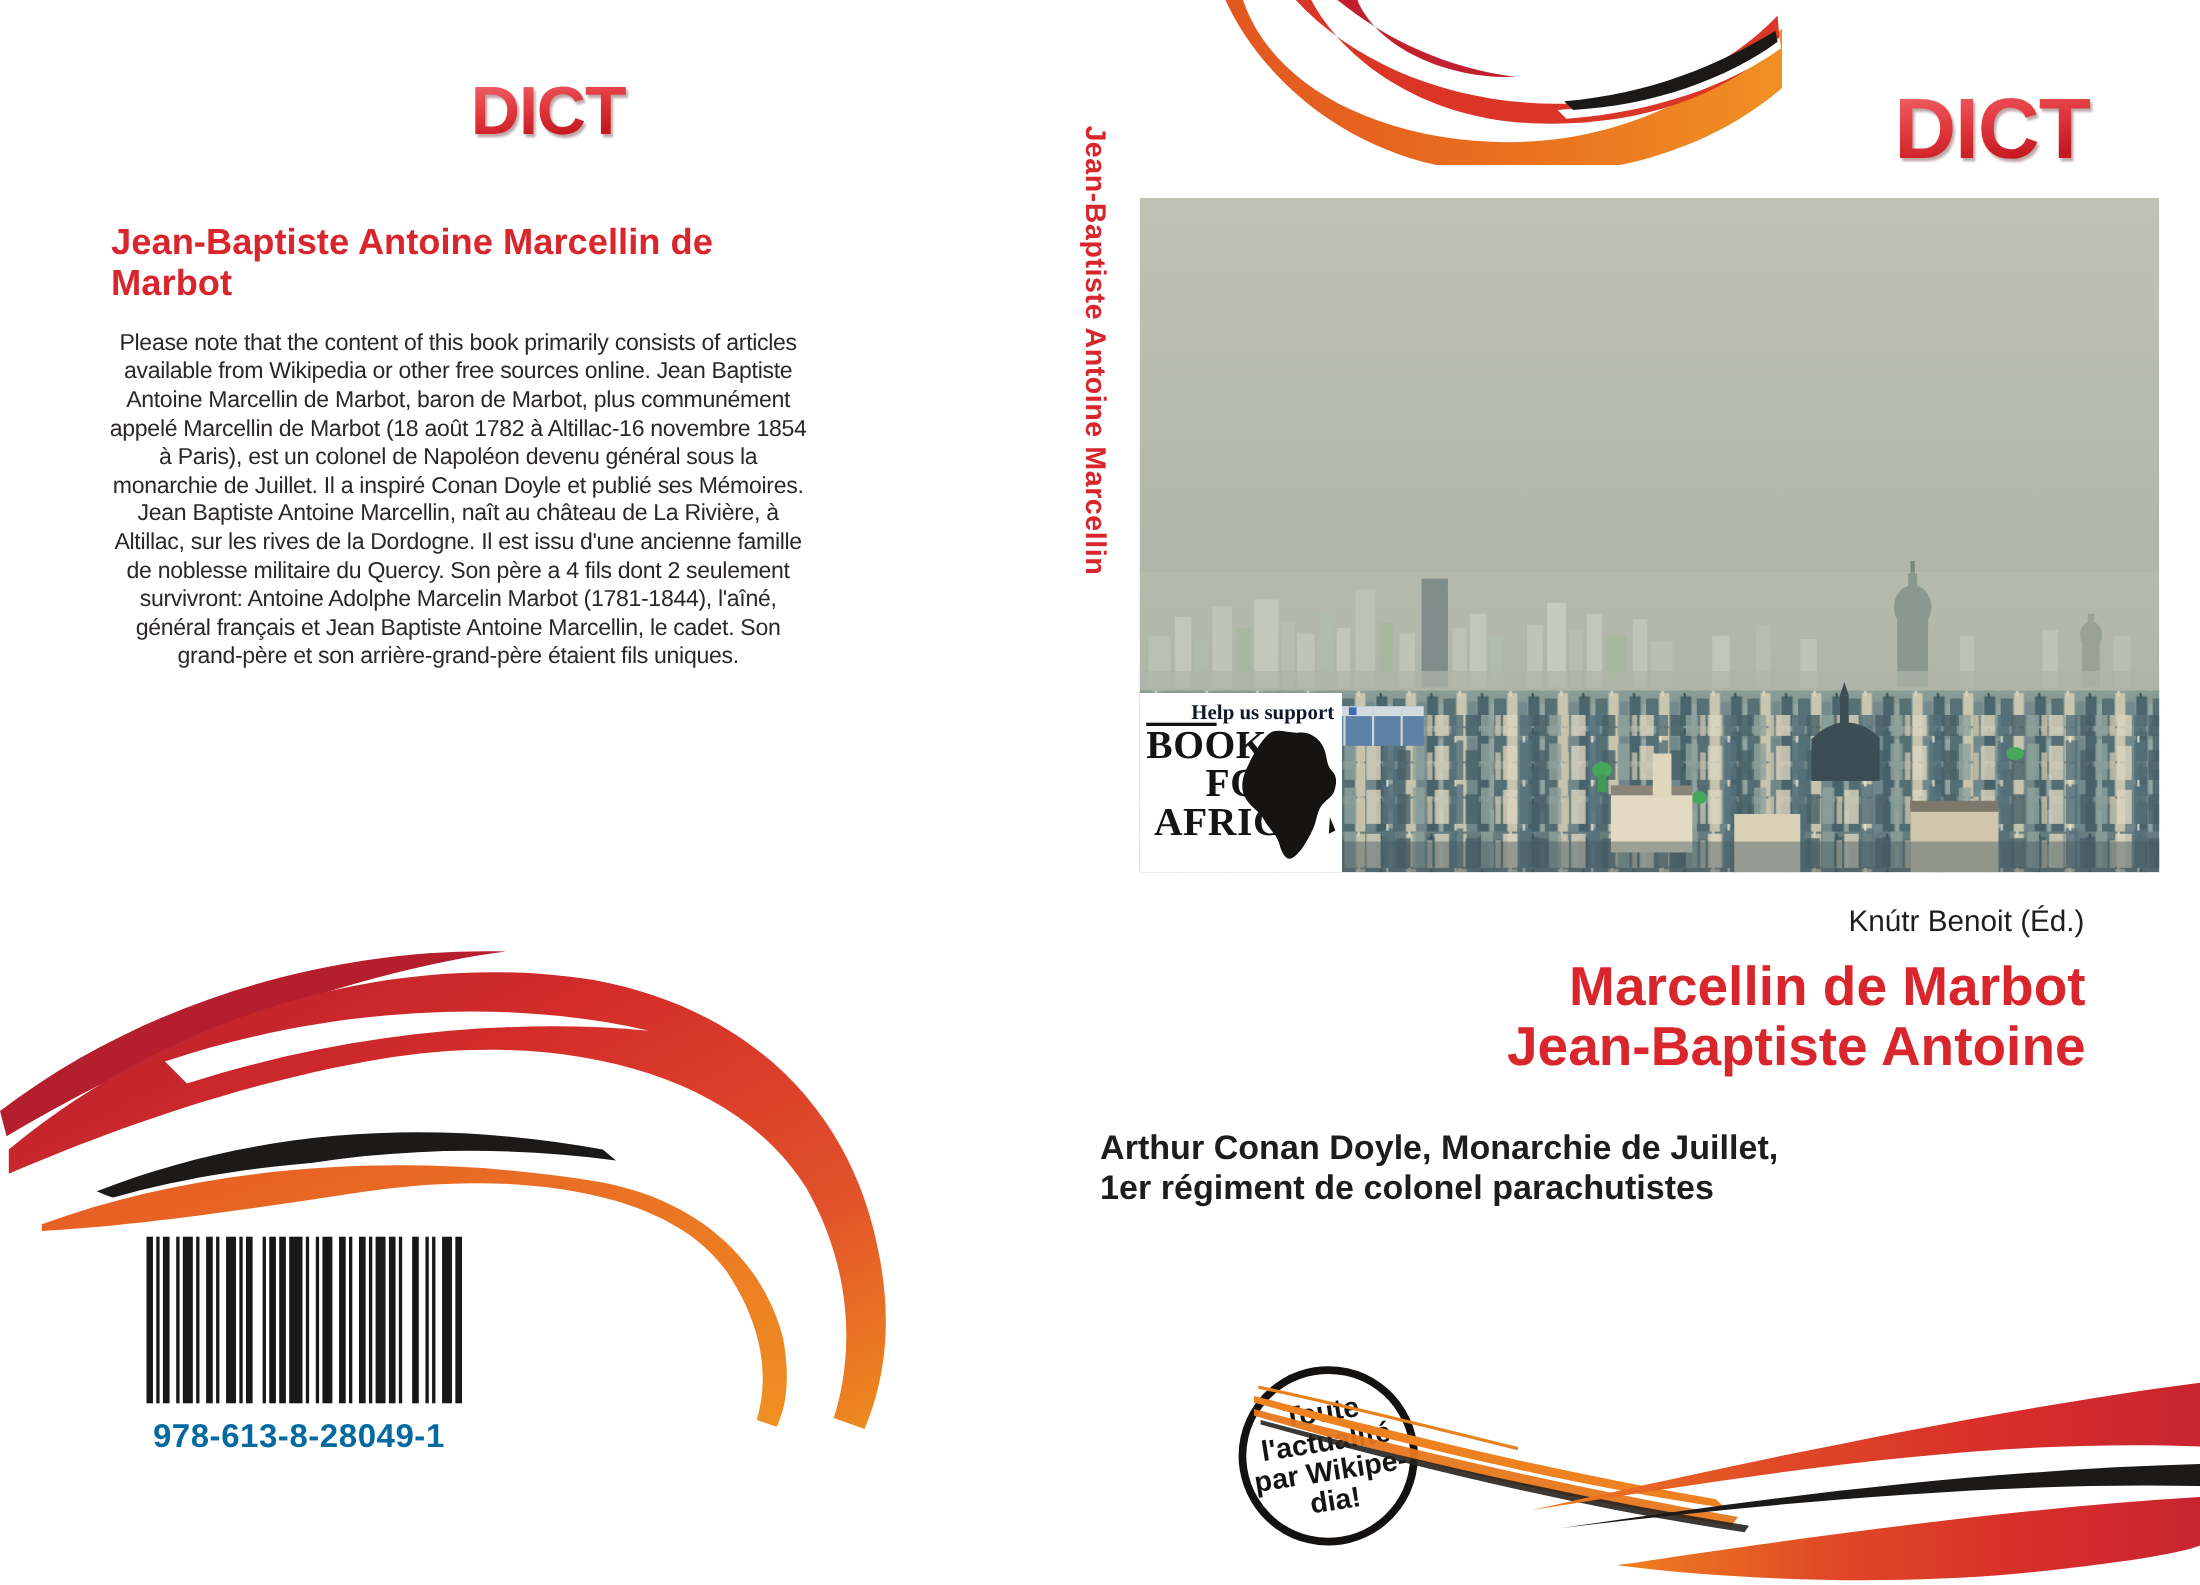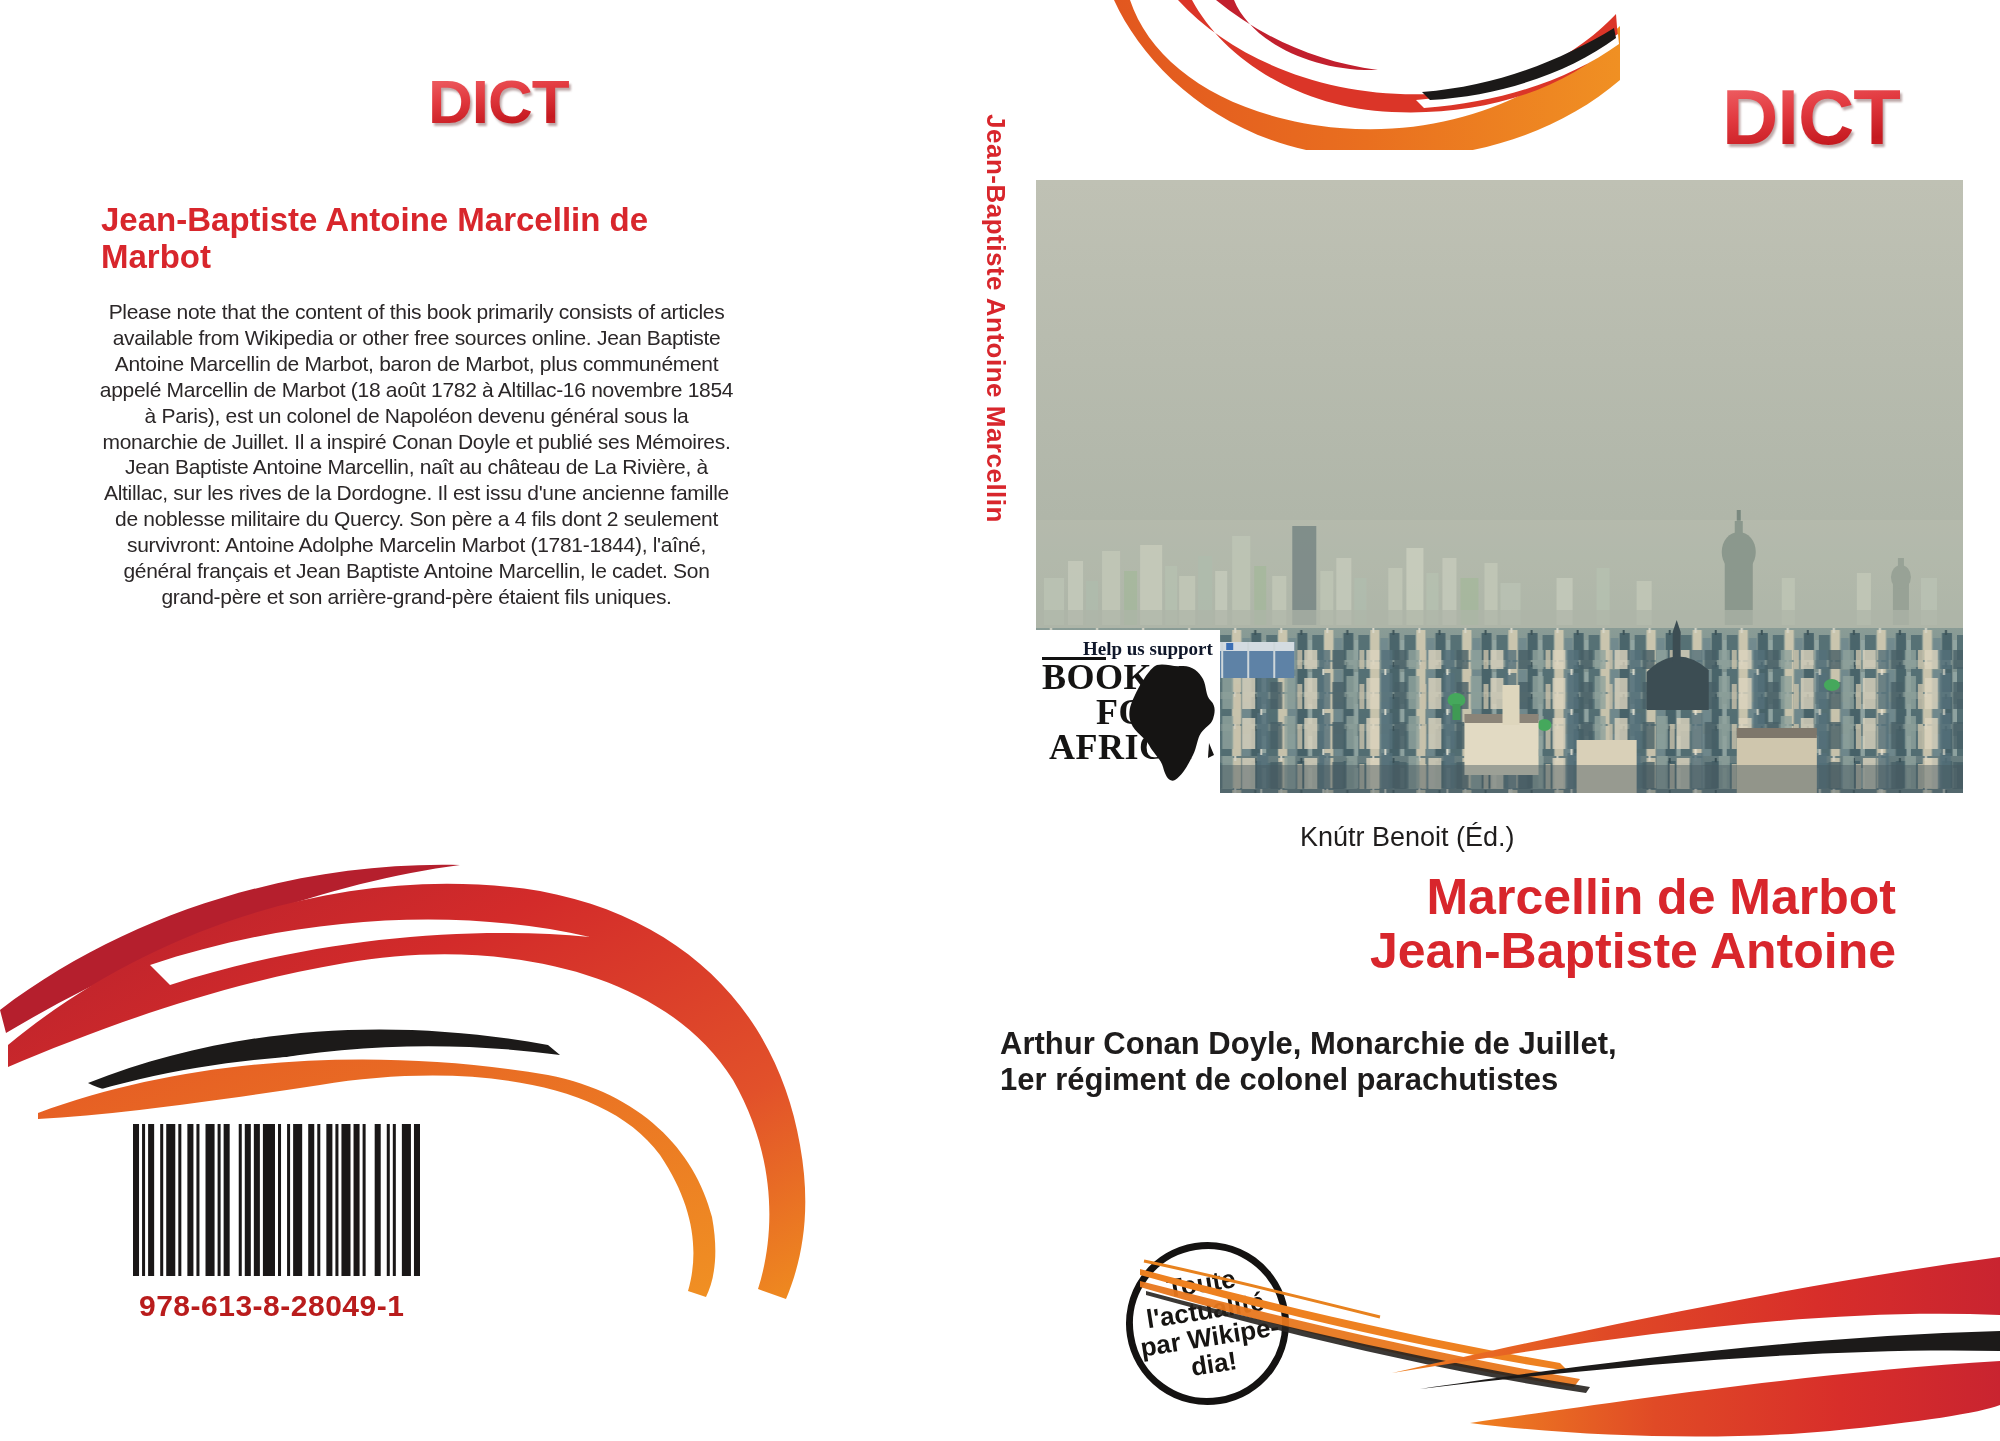--- a/index.html
+++ b/index.html
@@ -16,21 +16,21 @@
   .dict-front{left:1722px;top:52px;font-size:78px;}
 
   
   .back-title{left:96px;top:196px;width:580px;font-size:33px;line-height:37px;
               font-weight:bold;color:var(--accent-red,#d8262c);margin:5px;}
   .back-body{left:96px;top:299px;width:641px;font-size:21px;line-height:25.9px;
              letter-spacing:-0.3px;color:#2b2728;margin:0;text-align:center;}
   .swoosh-back{left:0;top:845px;width:880px;height:470px;}
   .barcode{left:133px;top:1124px;width:287px;height:152px;}
   .barcode rect{fill:#1a1717;}
-  .isbn{left:139px;top:1289px;font-size:30px;font-weight:bold;letter-spacing:0.5px;color:#b91c1c;}
+  .isbn{left:139px;top:1289px;font-size:30px;font-weight:bold;letter-spacing:0.5px;color:#0369a1;}
 
   
   .spine{left:980px;top:114px;height:420px;writing-mode:vertical-rl;
          font-size:26px;font-weight:bold;color:var(--accent-red,#d8262c);letter-spacing:0.5px;}
 
   
   .swoosh-top{left:1100px;top:0;width:520px;height:150px;}
   .photo{left:1036px;top:180px;width:927px;height:613px;}
   .photo svg{display:block;width:100%;height:100%;}
 
@@ -38,21 +38,21 @@
   .bfa-underline{position:absolute;left:6px;top:27px;width:64px;height:3px;background:#121212;}
   .bfa-tagline{position:absolute;left:47px;top:8px;font-family:"Liberation Serif",serif;
                font-weight:bold;font-size:19px;color:#0f172a;white-space:nowrap;}
   .bfa-word{position:absolute;font-family:"Liberation Serif",serif;font-weight:bold;
             font-size:36px;color:#151413;letter-spacing:0.5px;}
   .bfa-books{left:6px;top:26px;}
   .bfa-for{left:60px;top:61px;}
   .bfa-africa{left:13px;top:96px;}
   .africa-shape{position:absolute;right:3px;top:33px;width:92px;height:126px;}
 
-  .editor{left:1300px;top:822px;width:595px;text-align:left;font-size:27px;color:#1f1d1d;}
+  .editor{left:1300px;top:822px;width:595px;text-align:right;font-size:27px;color:#1f1d1d;}
   .front-title{left:1000px;top:870px;width:896px;text-align:right;font-size:50px;line-height:54px;
                font-weight:bold;color:var(--accent-red,#d8262c);}
   .front-subtitle{left:1000px;top:1026px;width:896px;font-size:31px;
                   line-height:36px;font-weight:bold;color:#1e1c1c;}
 
   .badge{left:1126px;top:1242px;width:163px;height:163px;box-sizing:border-box;
          border:7px solid #141211;border-radius:50%;background:#fff;
          transform:rotate(-9deg);display:flex;align-items:center;justify-content:center;}
   .badge-text{font-size:26px;font-weight:bold;line-height:27px;text-align:center;color:#161412;}
   .swoosh-bottom{left:1140px;top:1255px;width:860px;height:186px;}

